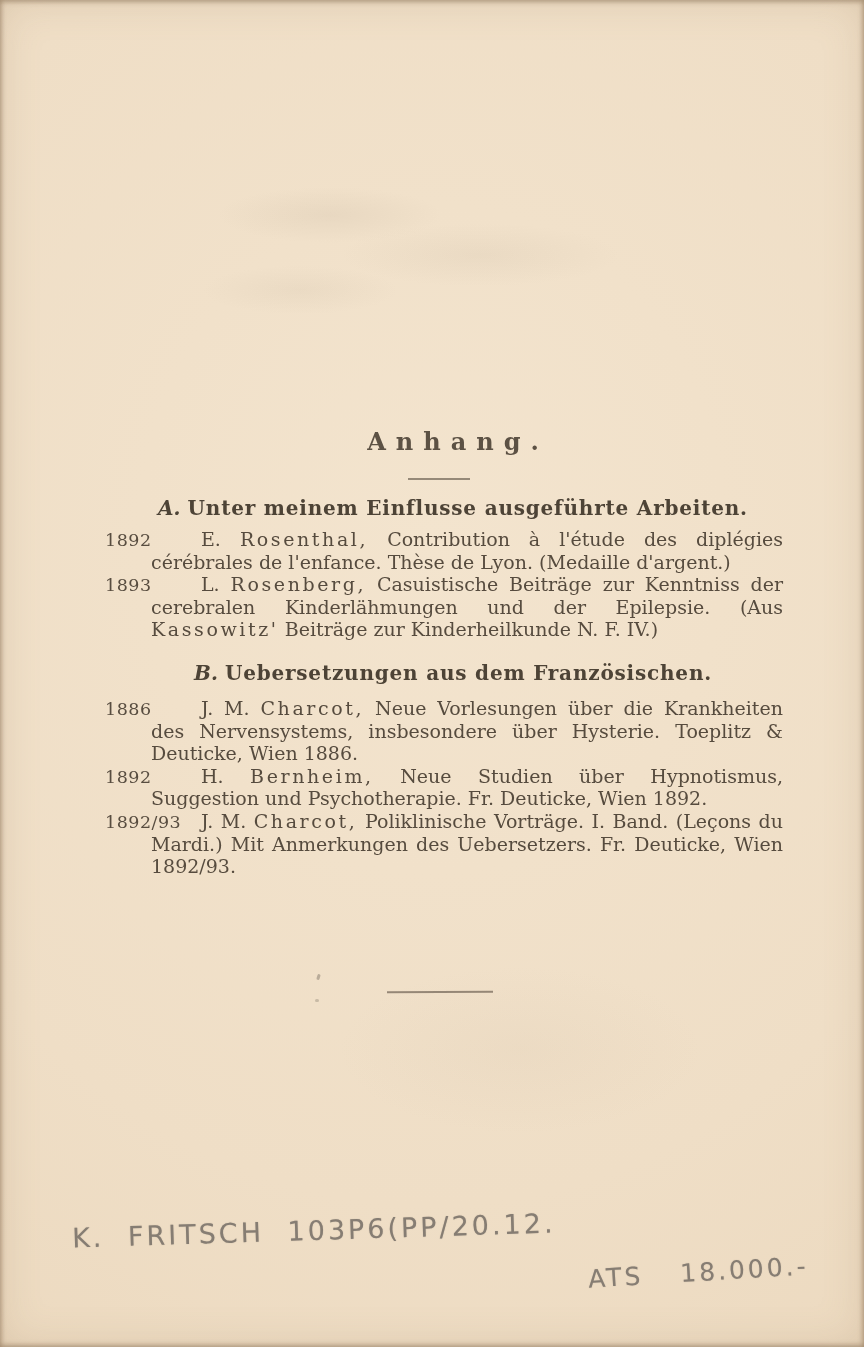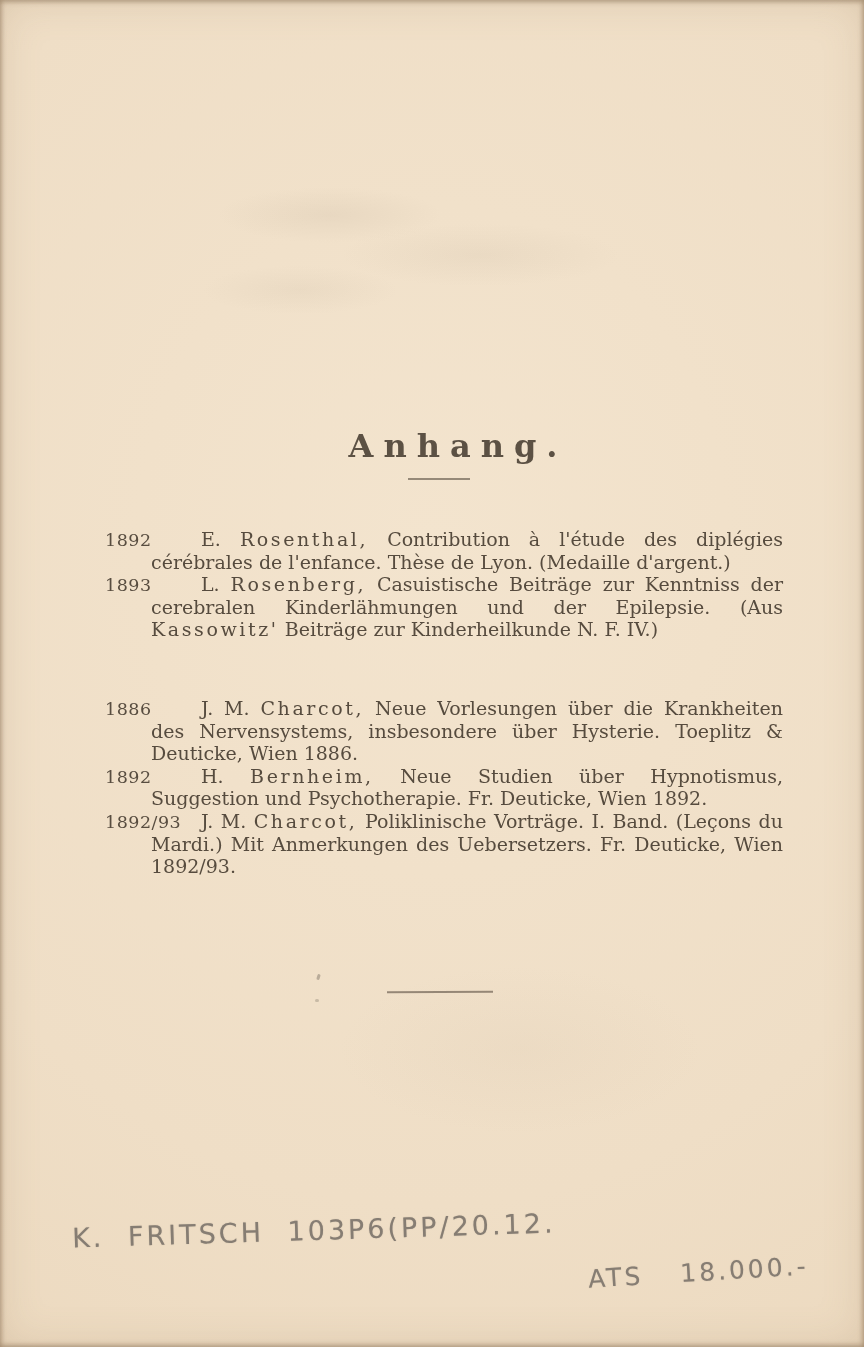--- a/index.html
+++ b/index.html
@@ -28,21 +28,21 @@
   .mottle {
     position:absolute; inset:0; pointer-events:none; z-index:1;
     background-image:
       radial-gradient(ellipse 160px 40px at 330px 215px, rgba(185,168,146,.16), rgba(185,168,146,0) 70%),
       radial-gradient(ellipse 200px 45px at 480px 255px, rgba(185,168,146,.13), rgba(185,168,146,0) 70%),
       radial-gradient(ellipse 140px 35px at 300px 290px, rgba(185,168,146,.12), rgba(185,168,146,0) 70%),
       radial-gradient(ellipse 260px 120px at 520px 1050px, rgba(200,180,155,.10), rgba(200,180,155,0) 70%);
   }
   .title {
     position:absolute; top:427px; left:137px; width:632px; z-index:2;
-    text-align:center; font-size:32px; font-weight:600;
+    text-align:center; font-size:24px; font-weight:600;
     letter-spacing:10px; padding-left:10px; box-sizing:border-box;
     color:#5c5144;
   }
   .rule-title {
     position:absolute; top:478px; left:408px; width:62px; height:2px;
     background:#6e6254; opacity:.7; z-index:2;
   }
   .sec-heading {
     position:absolute; left:137px; width:632px; z-index:2;
     text-align:center; font-size:20px; font-weight:700;
@@ -89,31 +89,37 @@
 </style>
 </head>
 <body>
 
 <div class="page">
   <div class="mottle"></div>
 
   <div class="title">Anhang.</div>
   <div class="rule-title"></div>
 
+  <div class="sec-heading" id="secA-heading">
+    <span class="sec-label">A.</span><span>Unter meinem Einflusse ausgeführte Arbeiten.</span>
+  </div>
   <div class="entries" id="entriesA">
       <div class="entry">
         <span class="year">1892</span>
         <p><span>E. </span><span class="sperr">Rosenthal,</span><span> Contribution à l'étude des diplégies cérébrales de l'enfance. Thèse de Lyon. (Medaille d'argent.)</span></p>
       </div>
       <div class="entry">
         <span class="year">1893</span>
         <p><span>L. </span><span class="sperr">Rosenberg,</span><span> Casuistische Beiträge zur Kenntniss der cerebralen Kinderlähmungen und der Epilepsie. (Aus </span><span class="sperr">Kassowitz'</span><span> Beiträge zur Kinderheilkunde N. F. IV.)</span></p>
       </div>
     </div>
 
+  <div class="sec-heading" id="secB-heading">
+    <span class="sec-label">B.</span><span>Uebersetzungen aus dem Französischen.</span>
+  </div>
   <div class="entries" id="entriesB">
       <div class="entry">
         <span class="year">1886</span>
         <p><span>J. M. </span><span class="sperr">Charcot,</span><span> Neue Vorlesungen über die Krankheiten des Nervensystems, insbesondere über Hysterie. Toeplitz &amp; Deuticke, Wien 1886.</span></p>
       </div>
       <div class="entry">
         <span class="year">1892</span>
         <p><span>H. </span><span class="sperr">Bernheim,</span><span> Neue Studien über Hypnotismus, Suggestion und Psychotherapie. Fr. Deuticke, Wien 1892.</span></p>
       </div>
       <div class="entry">

